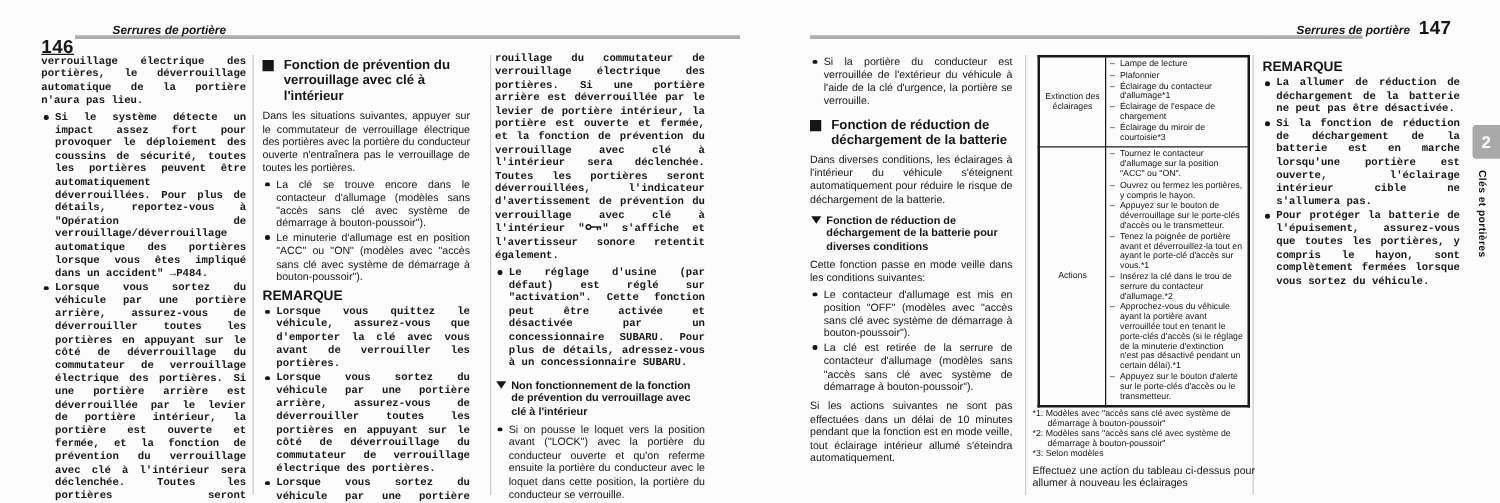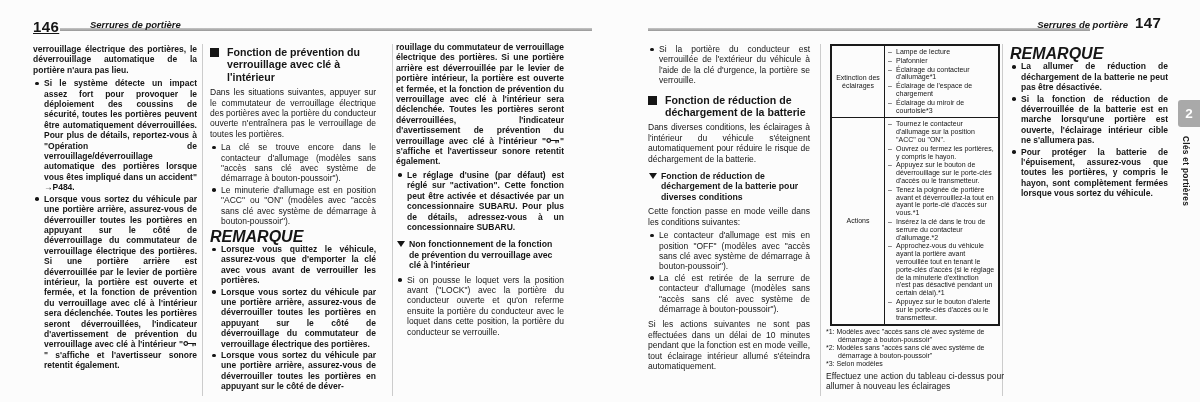--- a/index.html
+++ b/index.html
@@ -9,28 +9,28 @@
     font-family:"Liberation Sans", sans-serif;
   }
   
   .hrule{position:absolute;height:3px;background:linear-gradient(#c6c6c6,#979797);z-index:0;}
   .pgnum{position:absolute;font-size:15px;font-weight:bold;letter-spacing:.4px;z-index:2;}
   .ptitle{position:absolute;font-size:9.5px;font-weight:bold;font-style:italic;z-index:2;}
   
   .col{position:absolute;top:44px;font-size:8.5px;line-height:10.4px;text-align:justify;}
   .vdiv{position:absolute;top:44px;height:352px;width:1px;background:#cccccc;}
   p.block{margin:0 0 3px 0;}
-  .b{font-weight:bold;}
+  .b{font-weight:bold;font-family:Liberation Mono, monospace;}
   .li{position:relative;padding-left:11px;margin:0 0 1px 0;}
   .li::before{content:"";position:absolute;left:2px;top:3.6px;width:3.6px;height:3.6px;border-radius:50%;background:#161616;}
   .sec{font-size:10.6px;line-height:12.4px;font-weight:bold;position:relative;padding-left:17px;text-align:left;margin:2px 0 4px 0;}
   .sq{position:absolute;left:0;top:2px;width:9px;height:9px;background:#161616;}
   .subsec{font-size:8.7px;line-height:10.4px;font-weight:bold;position:relative;padding-left:13px;margin:7px 0 4px 0;text-align:left;}
   .tri{position:absolute;left:1px;top:2px;width:0;height:0;border-left:4px solid transparent;border-right:4px solid transparent;border-top:6.5px solid #161616;}
-  .noteh{font-size:16px;font-weight:bold;margin:5px 0 2px 0;text-align:left;font-style:italic;}
+  .noteh{font-size:11px;font-weight:bold;margin:5px 0 2px 0;text-align:left;}
   .keyicon{display:inline-block;vertical-align:-1px;width:14px;height:9px;}
   
   .tcol{position:absolute;left:826px;top:44px;width:178px;}
   table.dtable{border-collapse:collapse;margin-left:4px;width:170px;font-size:7px;line-height:7.8px;}
   table.dtable td{border:1px solid #1a1a1a;padding:2px 3px;vertical-align:middle;}
   table.dtable{border:2px solid #1a1a1a;}
   td.lab{width:46px;text-align:center;}
   .tli{position:relative;padding-left:8px;text-align:left;margin:0 0 1px 0;}
   .tli::before{content:"\2013";position:absolute;left:0;top:0;}
   .fnotes{margin-top:2px;font-size:7px;line-height:7.9px;text-align:left;}
@@ -38,21 +38,21 @@
   .closing{margin-top:3px;font-size:8.5px;line-height:10.4px;text-align:justify;}
   
   .tabnum{position:absolute;left:1178px;top:100px;width:22px;height:27px;background:#a9a9a9;color:#ffffff;
     font-weight:bold;font-size:13.5px;display:flex;align-items:center;justify-content:center;border-radius:3px 0 0 3px;}
   .tablabel{position:absolute;left:1181px;top:136px;writing-mode:vertical-rl;font-size:8.3px;font-weight:bold;letter-spacing:.3px;}
 </style>
 </head>
 <body>
 
 <div class="hrule" style="left:60px;top:28px;width:532px;"></div>
-<div class="pgnum" style="left:33px;top:18px;text-decoration:underline;">146</div>
+<div class="pgnum" style="left:33px;top:29px;text-decoration:underline;">146</div>
 <div class="ptitle" style="left:90px;top:19px;">Serrures de portière</div>
 
 <div class="hrule" style="left:648px;top:28px;width:442px;"></div>
 <div class="ptitle" style="left:1008px;top:19px;width:120px;text-align:right;">Serrures de portière</div>
 <div class="pgnum" style="left:1135px;top:14px;">147</div>
 
 <div class="tabnum">2</div>
 <div class="tablabel">Clés et portières</div>
 
 <div class="vdiv" style="left:202px;"></div>
@@ -173,18 +173,18 @@
   </div>
   <p class="closing">Effectuez une action du tableau ci-dessus pour allumer à nouveau les éclairages</p>
 </div>
 
 <div class="col" style="left:1010px;width:158px;">
   <div class="noteh">REMARQUE</div>
   <div class="li b">
     <span>La allumer de réduction de déchargement de la batterie ne peut pas être désactivée.</span>
   </div>
   <div class="li b">
-    <span>Si la fonction de réduction de déverrouillée de la batterie est en marche lorsqu'une portière est ouverte, l'éclairage intérieur cible ne s'allumera pas.</span>
+    <span>Si la fonction de réduction de déchargement de la batterie est en marche lorsqu'une portière est ouverte, l'éclairage intérieur cible ne s'allumera pas.</span>
   </div>
   <div class="li b">
     <span>Pour protéger la batterie de l'épuisement, assurez-vous que toutes les portières, y compris le hayon, sont complètement fermées lorsque vous sortez du véhicule.</span>
   </div>
 </div>
 
 </body></html>

